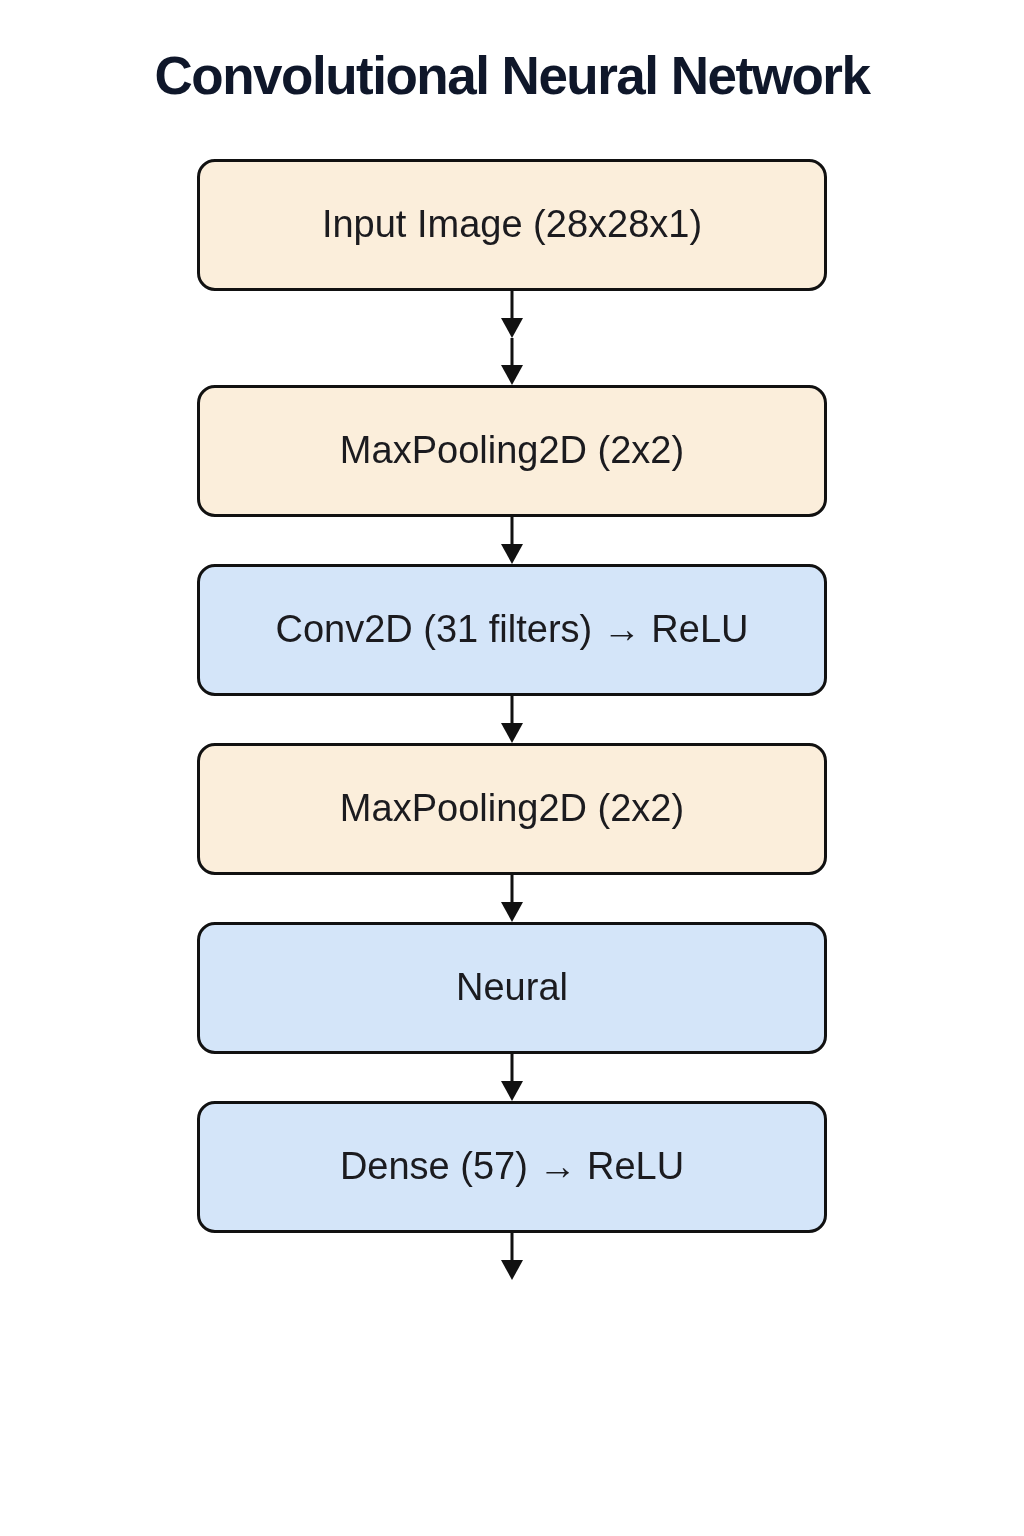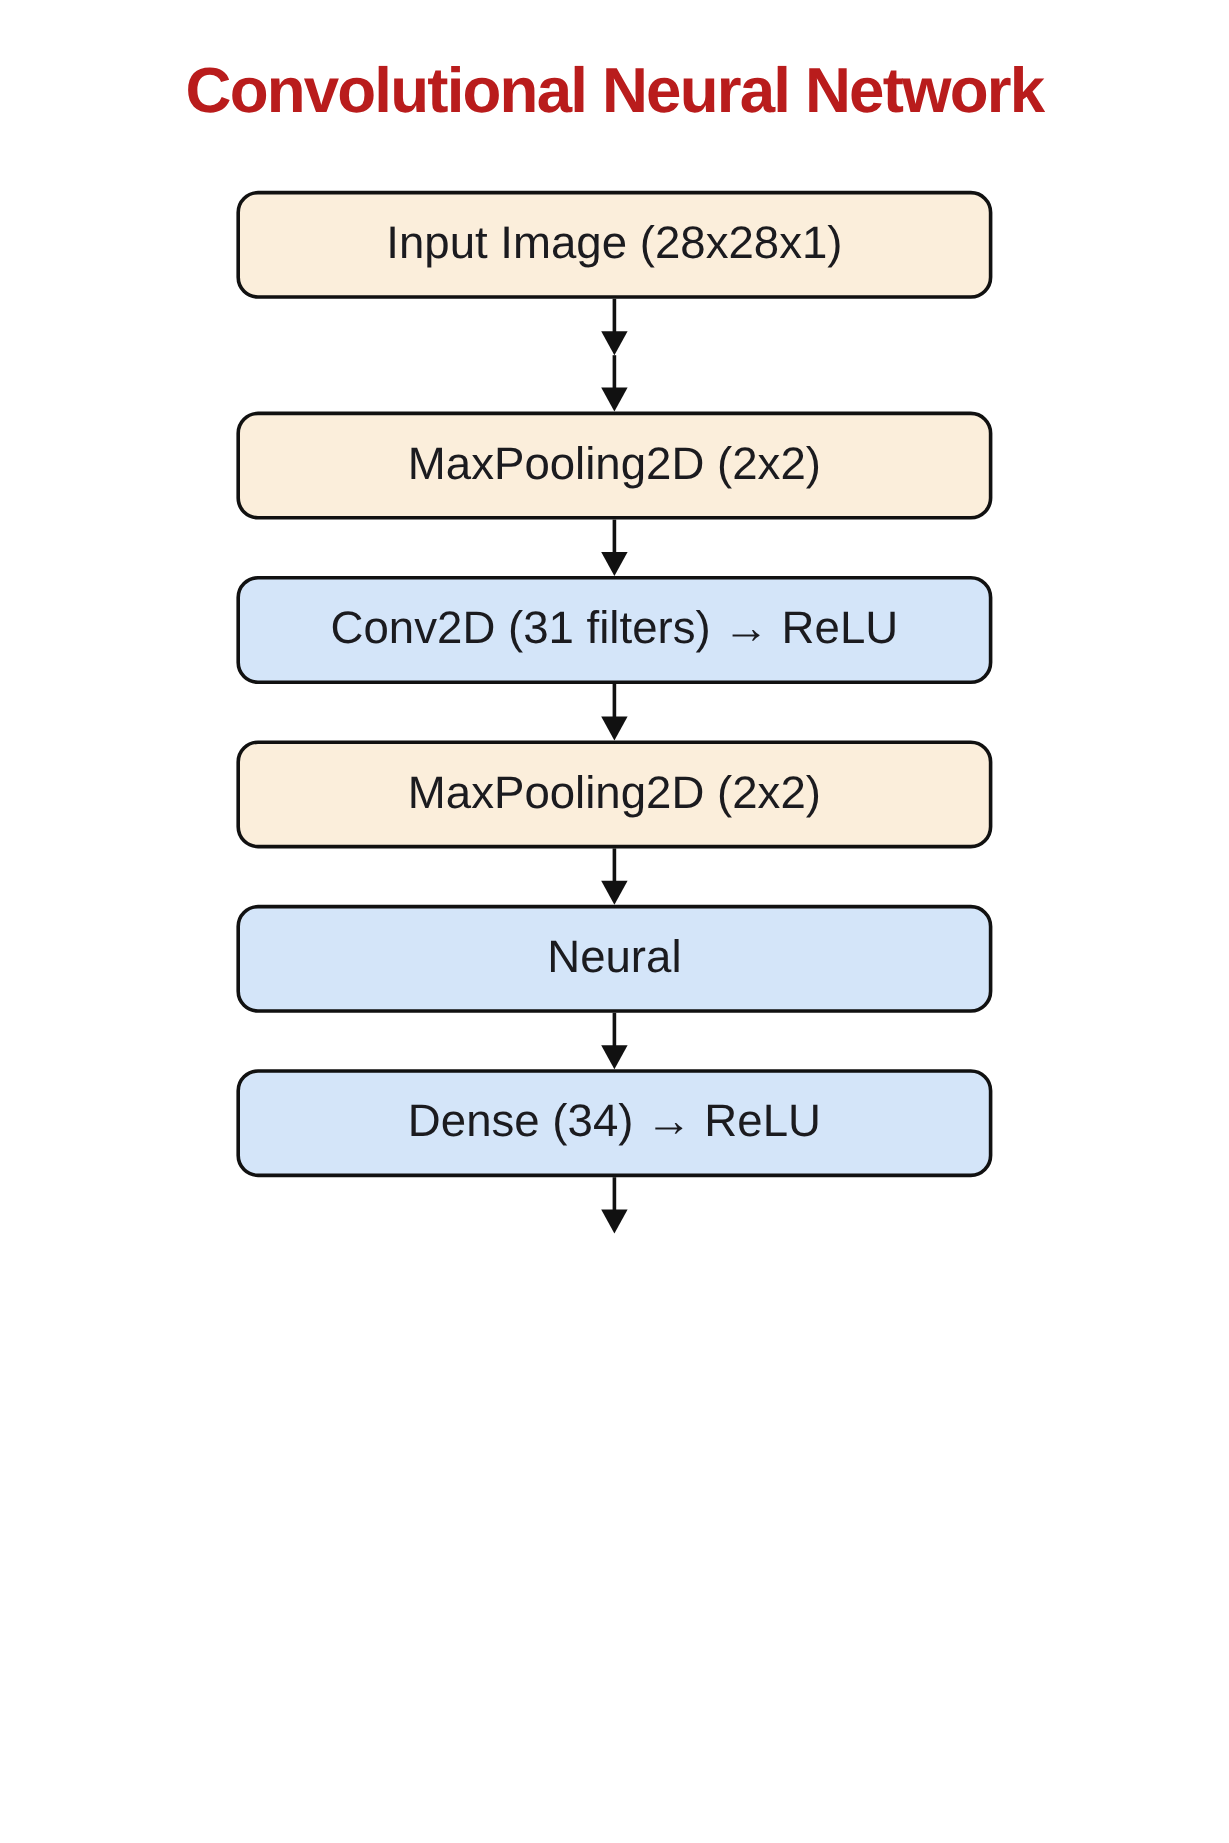--- a/index.html
+++ b/index.html
@@ -18,32 +18,32 @@
     height: 1536px;
     position: relative;
   }
   h1.diagram-title {
     margin: 46px 0 0 0;
     text-align: center;
     font-size: 53px;
     line-height: 1.15;
     font-weight: 700;
     letter-spacing: -1.5px;
-    color: #b91c1c;
+    color: #0f172a;
   }
   .flow {
     width: 630px;
     margin: 52px auto 0 auto;
     display: flex;
     flex-direction: column;
     align-items: stretch;
   }
   .node {
     box-sizing: border-box;
-    height: 90px;
+    height: 132px;
     border: 3px solid var(--border, #111111);
     border-radius: 18px;
     display: flex;
     align-items: center;
     justify-content: center;
   }
   .node.cream { background: var(--cream, #FBEEDB); }
   .node.blue  { background: var(--blue,  #D4E5F9); }
   .node-label {
     font-size: 38px;
@@ -130,21 +130,21 @@
     <div class="node blue">
       <span class="node-label">Neural</span>
     </div>
 
     <div class="arrow">
       <span class="shaft"></span>
       <span class="head"></span>
     </div>
 
     <div class="node blue">
-      <span class="node-label">Dense (34) → ReLU</span>
+      <span class="node-label">Dense (57) → ReLU</span>
     </div>
 
     <div class="arrow">
       <span class="shaft"></span>
       <span class="head"></span>
     </div>
 
 
   </div>
 </div>

